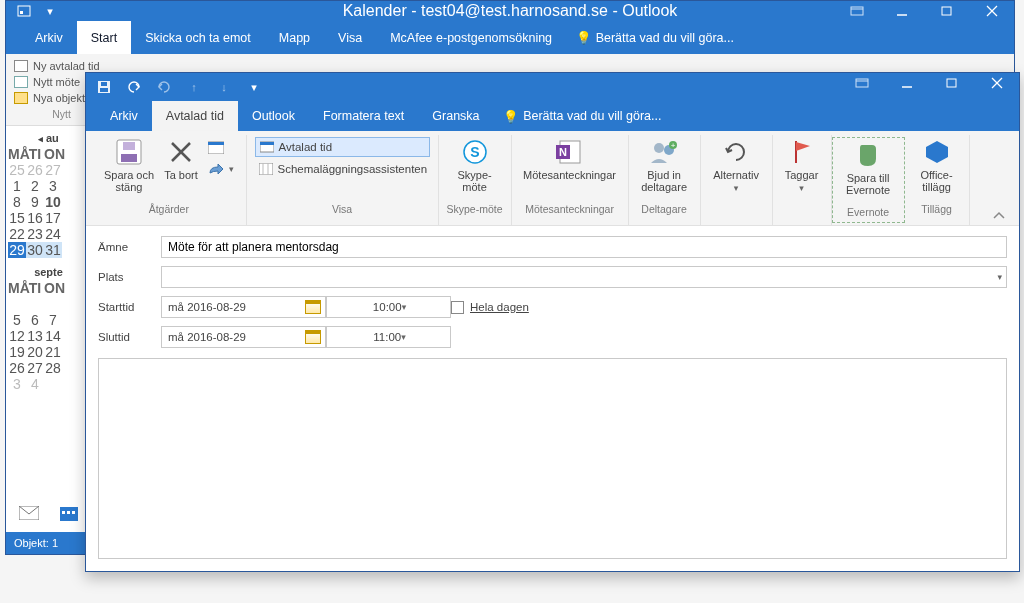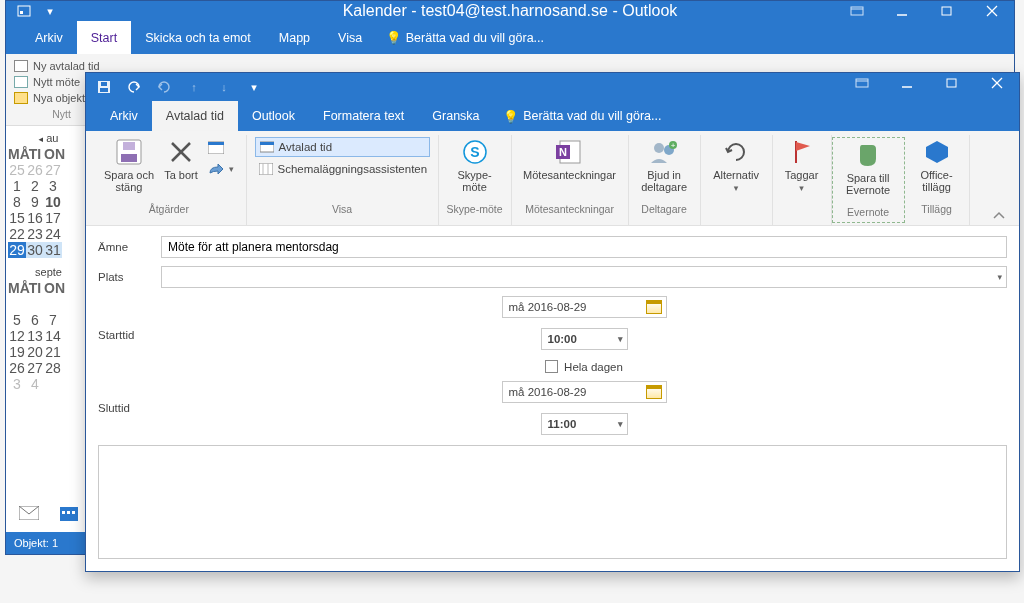--- a/index.html
+++ b/index.html
@@ -9,32 +9,32 @@
   .outlook-window { position: absolute; left: 5px; top: 0; width: 1010px; height: 555px; background: #fff; border: 1px solid #2a579a; }
   .outlook-titlebar { height: 20px; background: #2a78cd; color: #fff; display: flex; align-items: center; position: relative; }
   .tb-qat { display: flex; gap: 10px; padding-left: 10px; }
   .qat-icon { width: 16px; height: 16px; display: inline-flex; align-items: center; justify-content: center; font-size: 11px; color:#fff;}
   .tb-title { position: absolute; left: 50%; transform: translateX(-50%); font-size: 16px; }
   .tb-controls { position: absolute; right: 0; top: 0; display: flex; }
   .tb-btn { width: 45px; height: 20px; display:flex; align-items:center; justify-content:center; color:#fff; font-size:11px;}
 
   .outlook-menubar { height: 33px; background: #2a78cd; display: flex; align-items: stretch; color:#fff; padding-left: 15px; }
   .menubar-item { padding: 0 14px; display:flex; align-items:center; font-size:12.5px; cursor:pointer;}
-  .menubar-item.active { background:#fff; color:#4c1d95; }
+  .menubar-item.active { background:#fff; color:#0f172a; }
   .menubar-tell { display:flex; align-items:center; padding-left: 10px; gap:4px; font-size:12.5px;}
 
   .outlook-toolbar { height: 72px; background:#f4f4f4; border-bottom:1px solid #ddd; padding: 6px 8px; color:#555; font-size:11px;}
   .tb-row { display: flex; gap: 18px; align-items: center;}
   .tb-newitem { display:flex; align-items:center; gap:5px; }
   .tb-newitem .square { width:14px; height:12px; background:#fff; border:1px solid #888;}
   
   .outlook-body { display:flex; height: calc(100% - 20px - 33px - 72px - 22px); }
   .outlook-sidebar { width: 85px; background:#fff; padding: 4px 2px; }
   .cal-month { font-size: 11px; }
-  .cal-head { text-align:center; font-weight:400; padding:2px 0;}
+  .cal-head { text-align:center; font-weight:700; padding:2px 0;}
   .cal-row { display:flex; }
   .cal-cell { width: 18px; height: 16px; text-align:center; font-size:14px; line-height:16px; color:#555;}
   .cal-cell.dow { font-weight:600; color:#666;}
   .cal-cell.dim { color:#bbb; }
   .cal-cell.today { background:#2a78cd; color:#fff; }
   .cal-cell.sel { background:#cfe4f7; }
   .cal-gap { height: 6px;}
 
   .sidebar-bottom-icons { position:absolute; left:10px; bottom: 30px; display:flex; gap:14px; }
   .sbicon { width:26px; height:22px; display:flex; align-items:center; justify-content:center; color:#777; font-size:16px;}
@@ -58,23 +58,23 @@
   .rbtn-lg { display:flex; flex-direction:column; align-items:center; justify-content:flex-start; width:58px; gap:2px; padding-top:2px; font-size:11px; text-align:center; line-height:1.12; cursor:pointer;}
   .rbtn-lg .icon { width:30px; height:30px; display:flex; align-items:center; justify-content:center;}
   .rbtn-sm { display:flex; align-items:center; gap:5px; height:20px; padding: 0 4px; font-size:11.5px; cursor:pointer;}
   .rbtn-sm.active { background:#dbeafe; border:1px solid #8bb8e8;}
   .stack-sm { display:flex; flex-direction:column; gap:2px; padding-top:2px;}
   .ribbon-collapse { margin-left:auto; align-self:flex-end; padding:4px 8px; color:#888;}
 
   .appt-fields { padding: 10px 12px 6px 12px; display:grid; grid-template-columns: 55px 1fr; row-gap:8px; column-gap:8px; align-items:center; font-size:11.5px;}
   .fld-input { width:100%; height:22px; border:1px solid #c9c9c9; padding: 2px 6px; font-size:12px; background:#fff;}
   .fld-combo { height:22px; border:1px solid #c9c9c9; background:#fff; display:flex; align-items:center; justify-content:space-between; padding:0 4px 0 6px; font-size:11.5px;}
-  .time-row { display:flex; align-items:center; gap:10px;flex-direction:column;}
+  .time-row { display:flex; align-items:center; }
   .date-combo { width:165px; display:flex; align-items:center; justify-content:space-between; border:1px solid #c9c9c9; height:22px; padding:0 4px 0 6px; background:#fff;}
-  .time-combo { width:87px; display:flex; align-items:center; justify-content:space-between; border:1px solid #c9c9c9; height:22px; padding:0 4px 0 6px; background:#fff;font-weight:bold;}
+  .time-combo { width:125px; display:flex; align-items:center; justify-content:center; border:1px solid #c9c9c9; height:22px; padding:0 4px 0 6px; background:#fff;}
   .drop-caret { font-size:9px; color:#666; }
   .cal-miniicon { width:16px; height:14px; border:1px solid #c69a00; background:linear-gradient(#fff,#ffe9a8); position:relative;}
   .cal-miniicon::before { content:""; position:absolute; top:0; left:0; right:0; height:3px; background:#c69a00;}
   .chk { width:13px; height:13px; border:1px solid #888; background:#fff; display:inline-block;}
 
   .appt-body { flex:1; margin: 4px 12px 12px 12px; border:1px solid #c9c9c9; background:#fff;}
 
   
   svg { display:block; }
 </style>
@@ -118,20 +118,21 @@
       </div>
     </div>
   </div>
 
   <div class="outlook-menubar">
     <div class="menubar-item">Arkiv</div>
     <div class="menubar-item active">Start</div>
     <div class="menubar-item">Skicka och ta emot</div>
     <div class="menubar-item">Mapp</div>
     <div class="menubar-item">Visa</div>
+    <div class="menubar-item">McAfee e-postgenomsökning</div>
     <div class="menubar-tell">
       <span>💡</span>
       <span>Berätta vad du vill göra...</span>
     </div>
   </div>
 
   <div class="outlook-toolbar">
     <div class="tb-row">
       <div class="tb-newitem">
         <span class="square"></span>
@@ -522,21 +523,21 @@
     <div>Starttid</div>
     <div class="time-row">
       <div class="date-combo">
         <span>må 2016-08-29</span>
         <span class="cal-miniicon"></span>
       </div>
       <div class="time-combo">
         <span>10:00</span>
         <span class="drop-caret">▾</span>
       </div>
-      <label style="display:flex; align-items:center; gap:6px;">
+      <label style="display:flex; align-items:center; gap:6px;text-decoration:underline;">
         <span class="chk"></span>
         <span>Hela dagen</span>
       </label>
     </div>
 
     <div>Sluttid</div>
     <div class="time-row">
       <div class="date-combo">
         <span>må 2016-08-29</span>
         <span class="cal-miniicon"></span>

